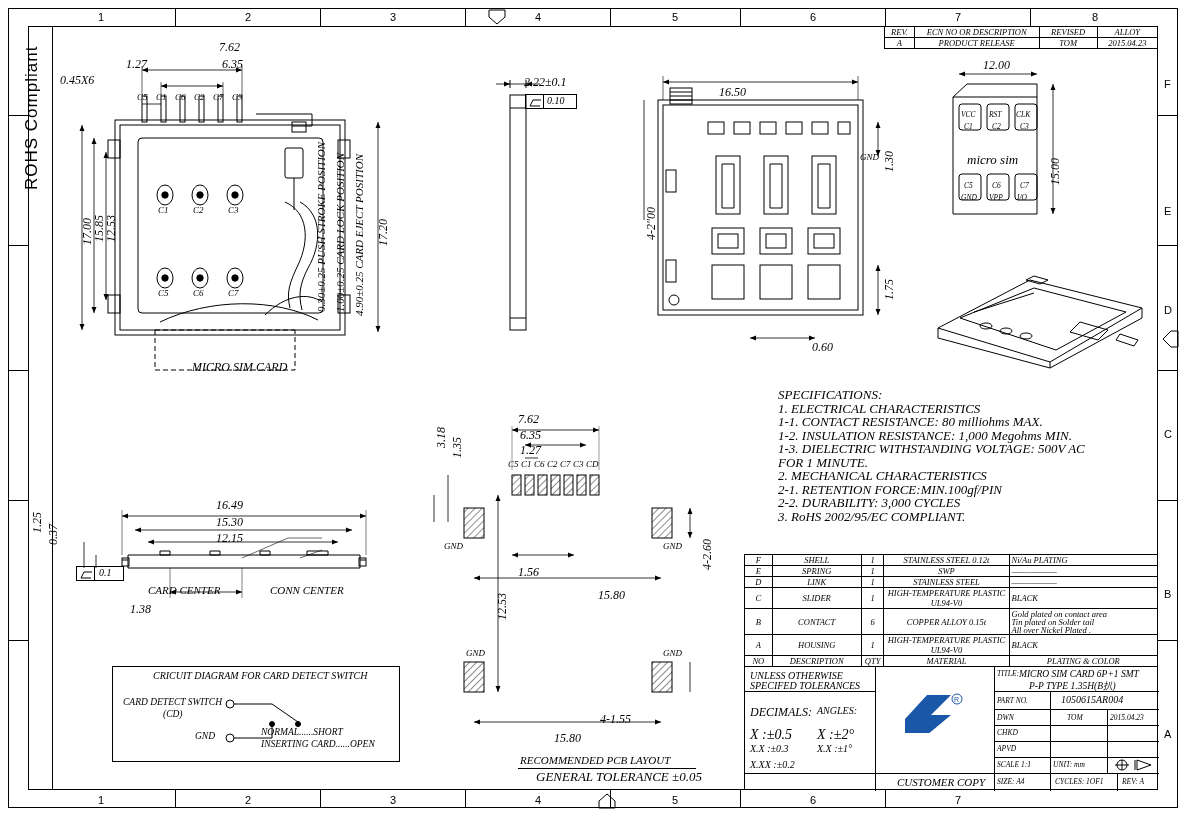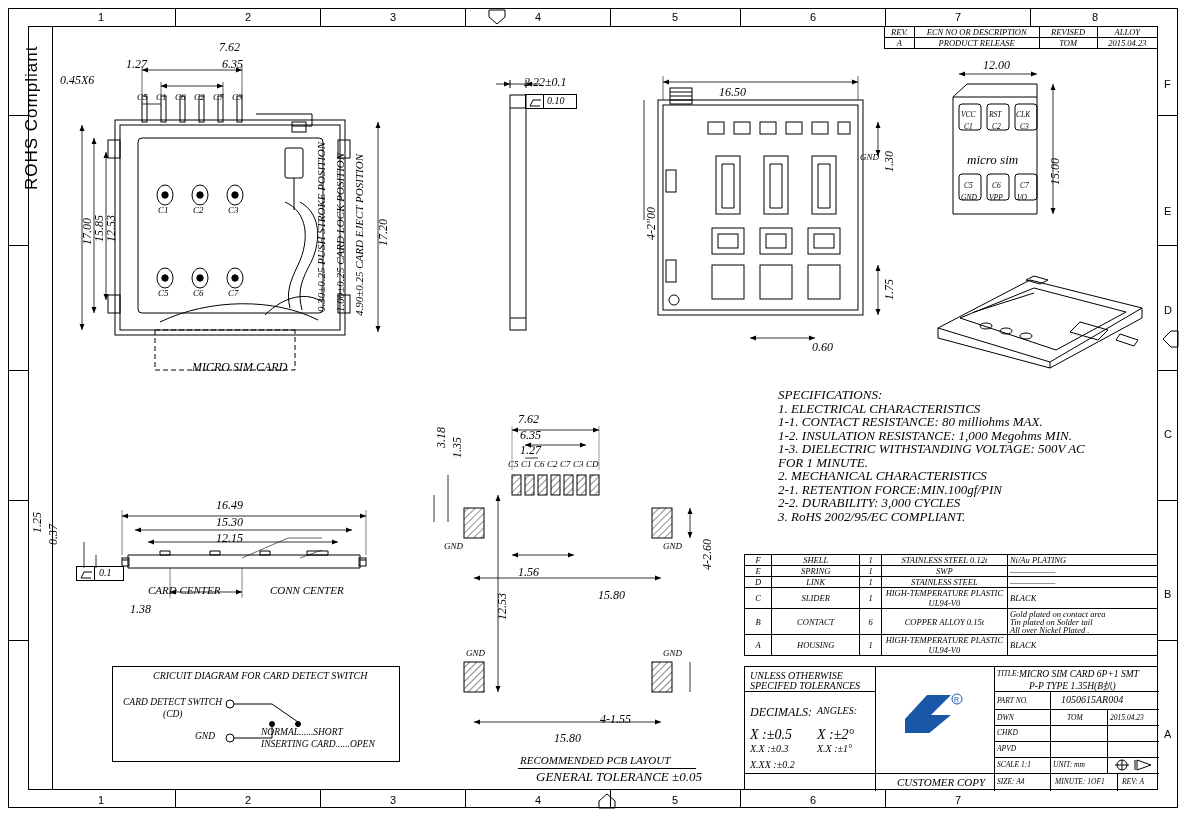--- a/index.html
+++ b/index.html
@@ -599,20 +599,27 @@
 Tin plated on Solder tail
 All over Nickel Plated .</td>
       </tr>
       <tr>
         <td class="cen">A</td>
         <td class="cen">HOUSING</td>
         <td class="cen">1</td>
         <td class="cen tiny">HIGH-TEMPERATURE PLASTIC UL94-V0</td>
         <td>BLACK</td>
       </tr>
+      <tr>
+        <td class="cen">NO</td>
+        <td class="cen">DESCRIPTION</td>
+        <td class="cen">QTY</td>
+        <td class="cen">MATERIAL</td>
+        <td class="cen">PLATING &amp; COLOR</td>
+      </tr>
     </tbody>
       </table>
   </div>
 
   <div class="abs bl" style="left:744px;top:666px;width:414px;height:124px;">
 
     <div class="line vl" style="left:130px;top:0;height:124px;"></div>
     <div class="line vl" style="left:249px;top:0;height:124px;"></div>
 
     <div class="line hl" style="left:0;top:24px;width:130px;"></div>
@@ -665,17 +672,17 @@
       <line x1="2" y1="6" x2="16" y2="6" stroke="#000"></line>
       <line x1="9" y1="1" x2="9" y2="11" stroke="#000"></line>
       <path d="M24 1 L38 6 L24 11 Z" fill="none" stroke="#000"></path>
       <line x1="22" y1="1" x2="22" y2="11" stroke="#000"></line>
     </svg>
 
     <div class="line hl" style="left:249px;top:106px;width:165px;"></div>
     <div class="line vl" style="left:305px;top:106px;height:18px;"></div>
     <div class="line vl" style="left:372px;top:106px;height:18px;"></div>
     <div class="dim tiny" style="left:252px;top:110px;">SIZE: A4</div>
-    <div class="dim tiny" style="left:310px;top:110px;">MINUTE: 1OF1</div>
+    <div class="dim tiny" style="left:310px;top:110px;">CYCLES: 1OF1</div>
     <div class="dim tiny" style="left:377px;top:110px;">REV: A</div>
   </div>
 
 </div>
 
 </body></html>

